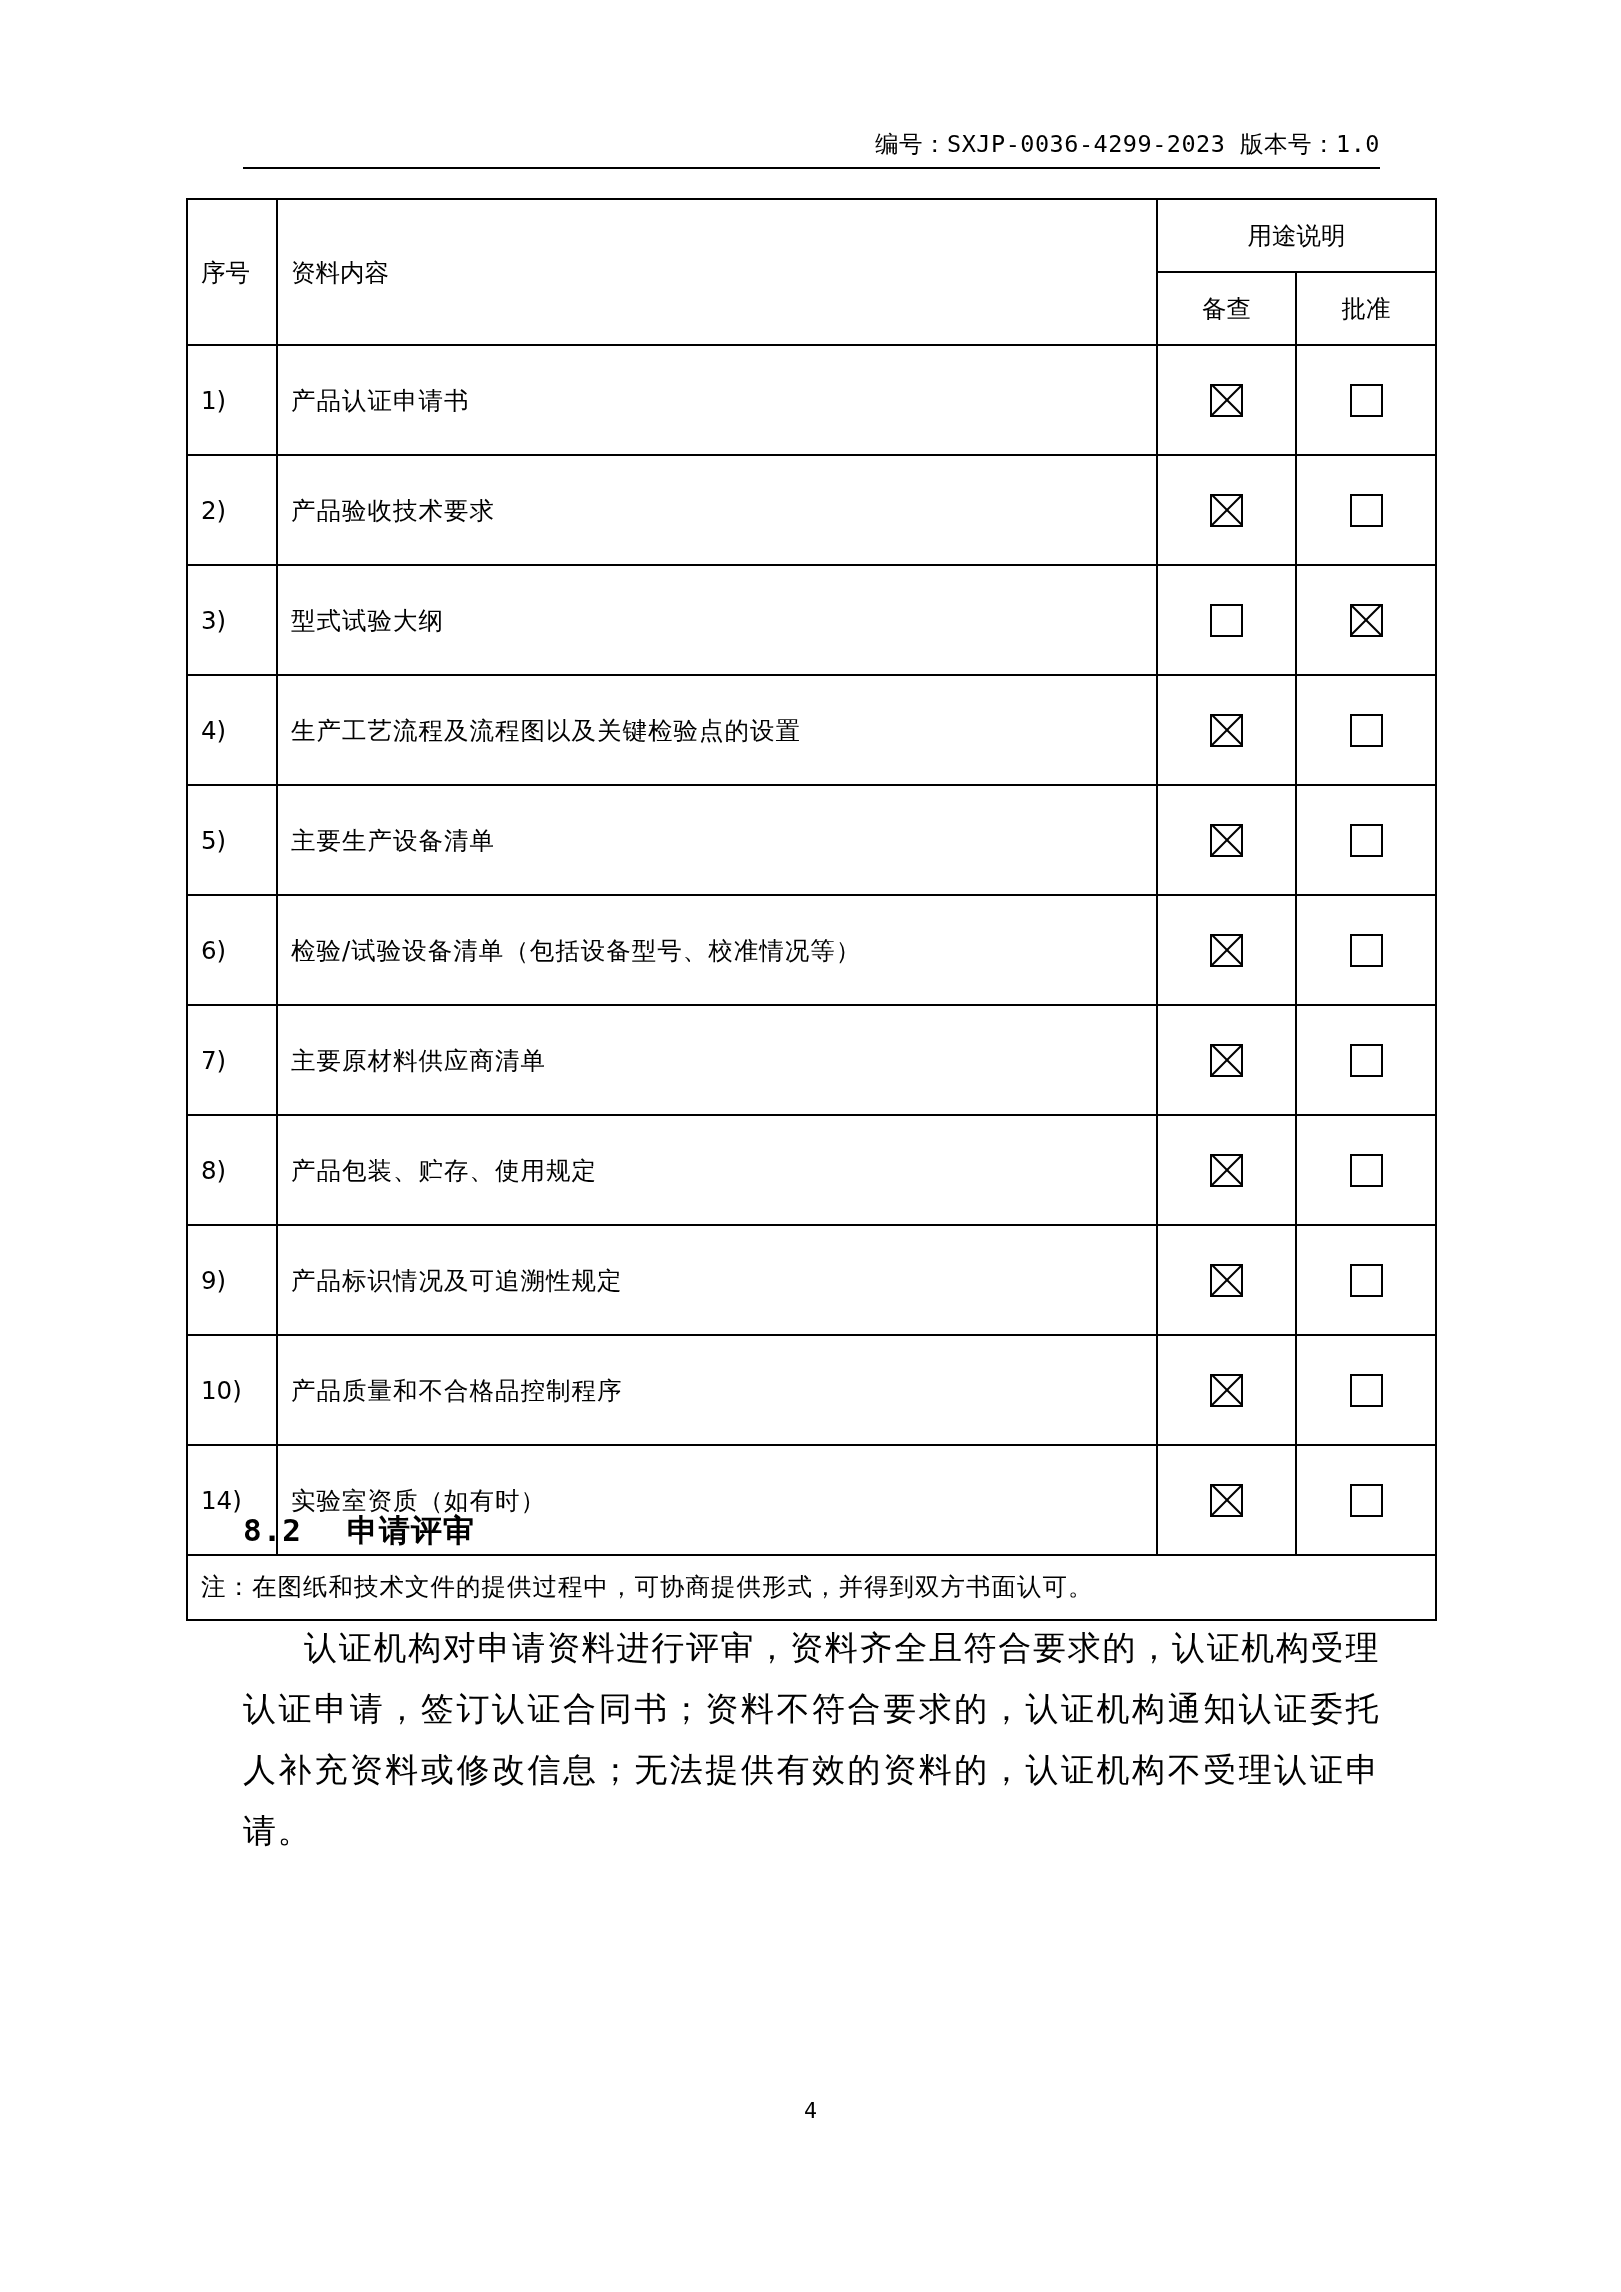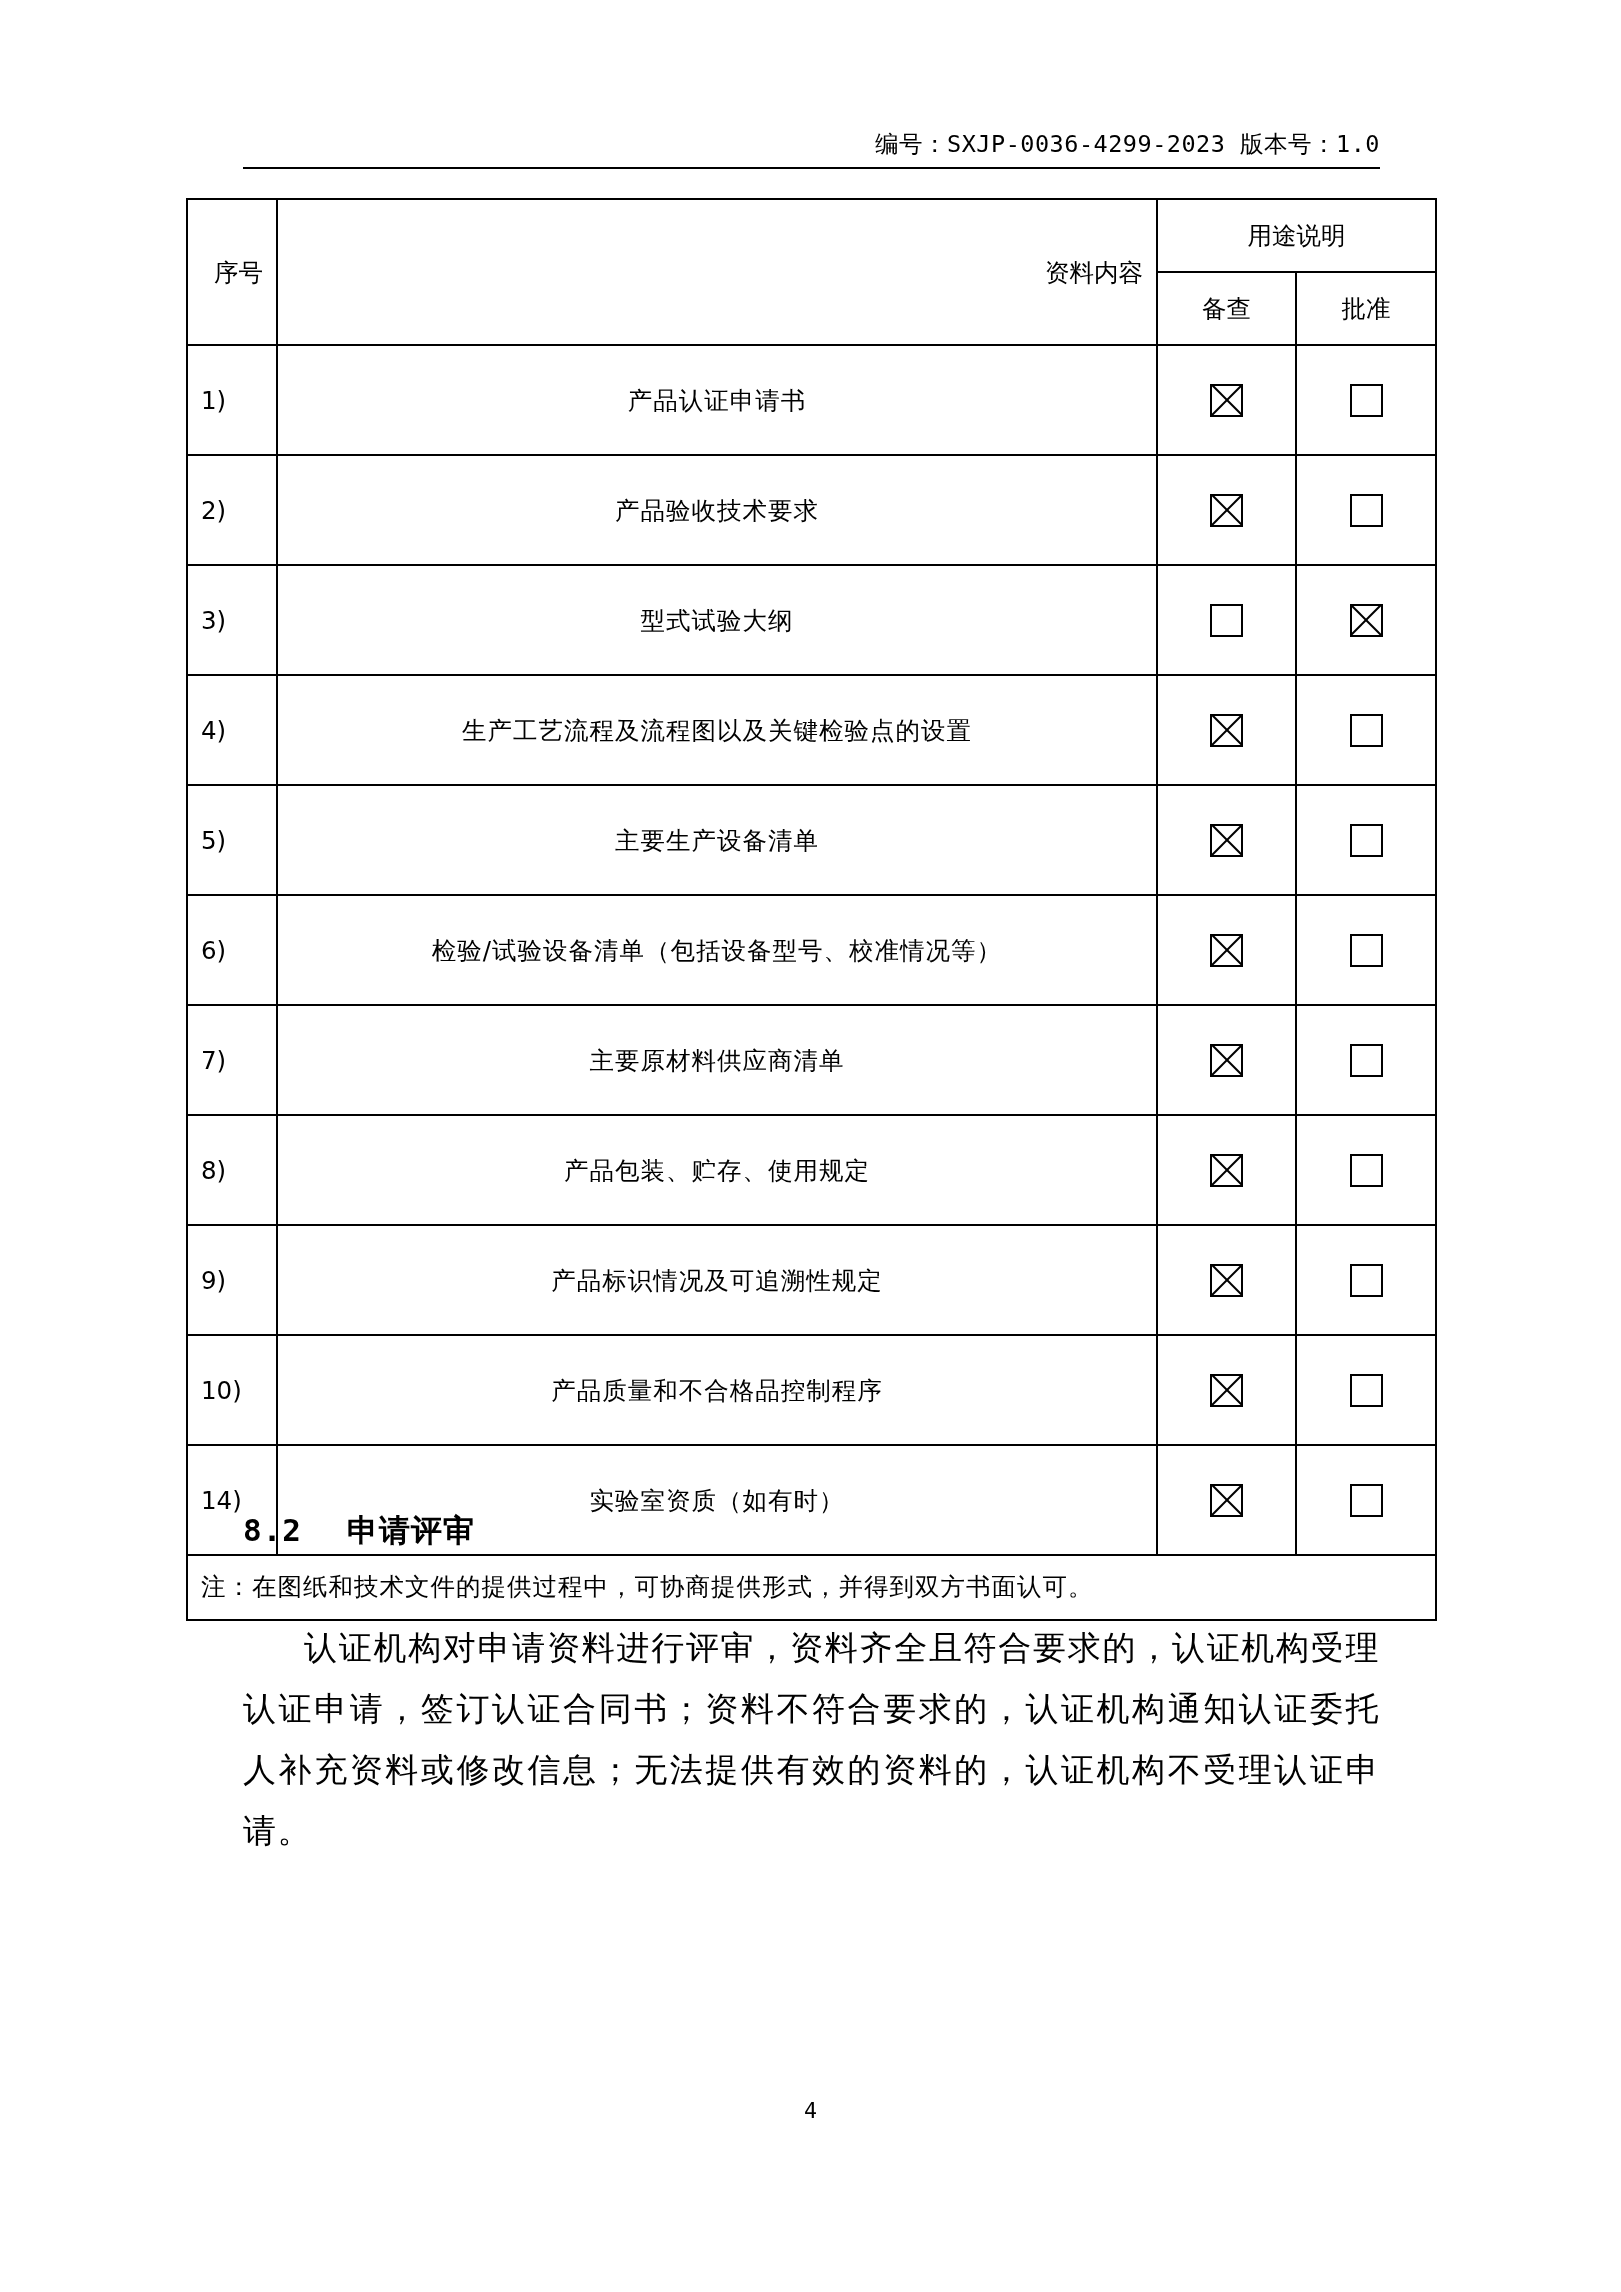--- a/index.html
+++ b/index.html
@@ -67,34 +67,34 @@
   .col-desc { width: 880px; }
   .col-bc   { width: 139px; }
   .col-pz   { width: 140px; }
 
   .th-center {
     text-align: center;
     vertical-align: middle;
     height: 45px;
   }
   .th-tall {
-    text-align: right;
+    text-align: left;
     vertical-align: middle;
     height: 106px;
   }
   td.cell-no {
     text-align: left;
     padding-left: 17.6px;
     vertical-align: middle;
     height: 82px;
     font-family: "DejaVu Sans Mono", monospace;
     font-size: 23.5px;
   }
   td.cell-desc {
-    text-align: center;
+    text-align: left;
     padding-left: 21.6px;
     vertical-align: middle;
     font-size: 24.5px;
     letter-spacing: 1px;
   }
   td.cell-box {
     text-align: center;
     vertical-align: middle;
   }
   .note-cell {

